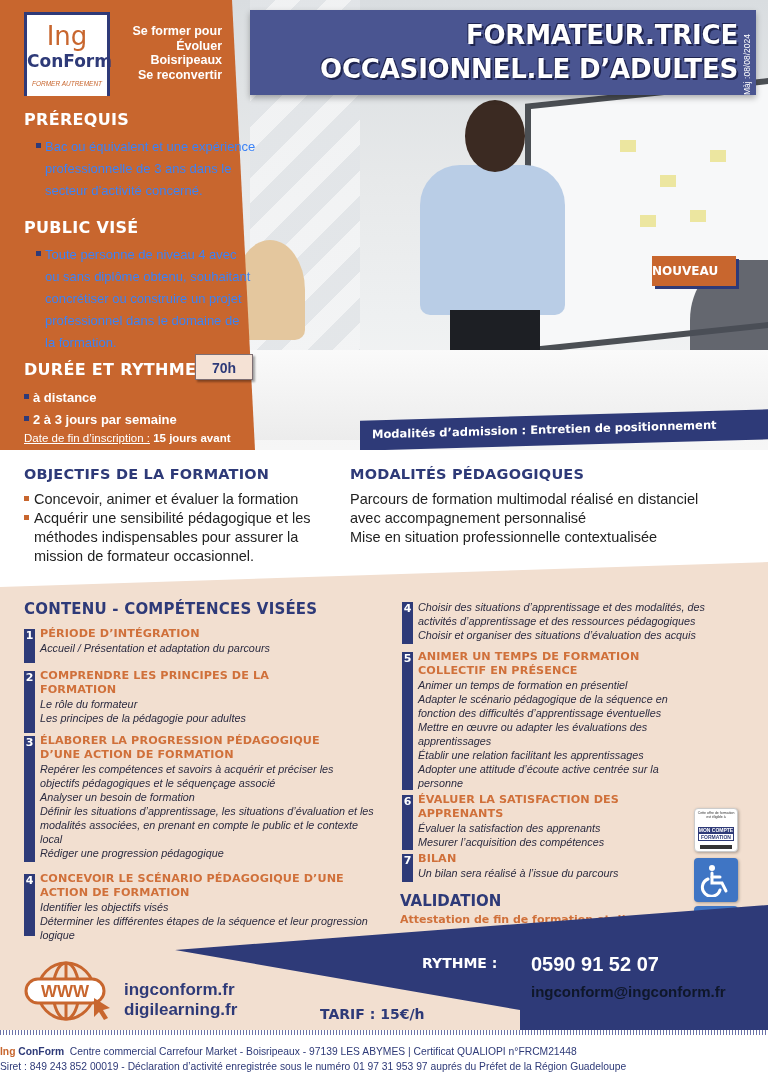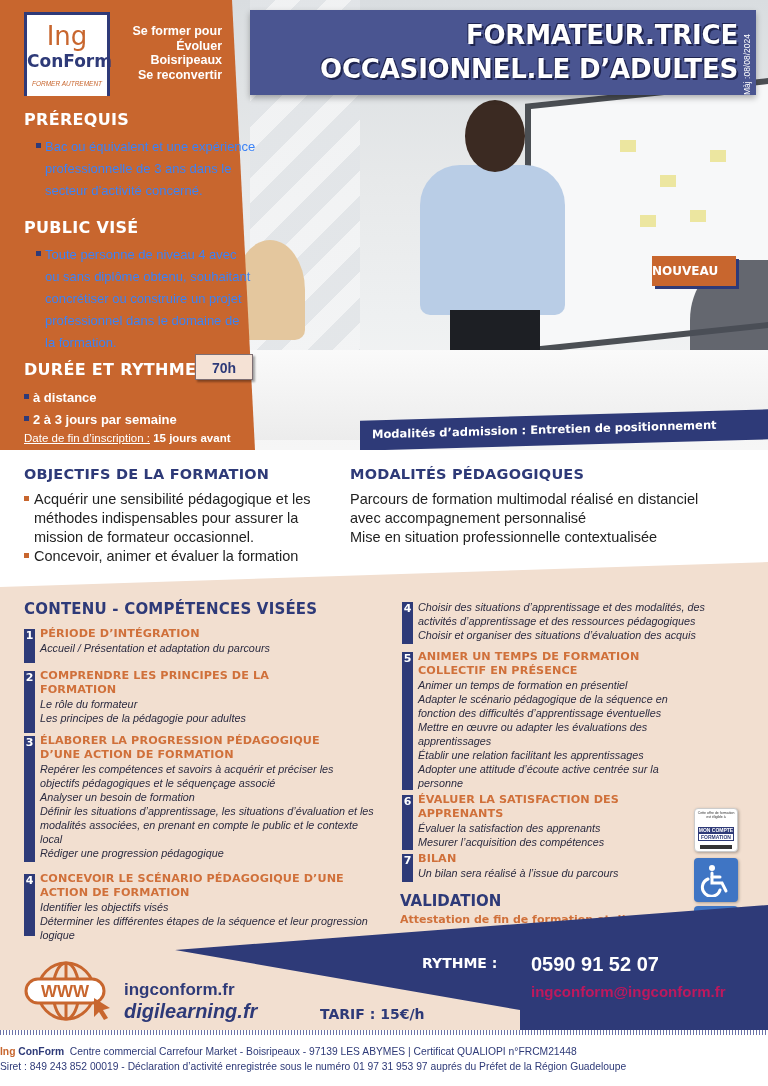--- a/index.html
+++ b/index.html
@@ -84,24 +84,24 @@
   .badge-cpf .mon { display:block; margin: 8px 3px 0; background: var(--navy); color:#fff; font-weight:bold; font-size: 5px; line-height: 6px; }
   .badge-cpf .fm { display:block; margin: 0 3px; border:1px solid var(--navy); color: var(--navy); font-weight:bold; font-size: 5px; line-height: 6px; }
   .badge-cpf .stores { display:block; margin: 4px 5px 0; height: 4px; background:#333; }
   .badge-a11y { position:absolute; left: 694px; width: 44px; height: 44px; background: #3f75c4; border-radius: 4px; color:#fff; display:flex; align-items:center; justify-content:center; box-shadow: 1px 1px 3px rgba(0,0,0,.3); }
 
   
   .navy-wedge { position:absolute; left: 0; top: 905px; width: 768px; height: 130px; background: var(--navy);
     clip-path: polygon(768px 0, 768px 130px, 520px 130px, 520px 105px, 175px 45px); }
   .contact-label { position:absolute; left: 422px; top: 955px; color:#fff; font-weight:900; font-family:"DejaVu Sans", sans-serif; font-size: 14px; }
   .contact-phone { position:absolute; left: 531px; top: 953px; color:#fff; font-weight:bold; font-size: 20px; }
-  .contact-email { position:absolute; left: 531px; top: 983px; color:#be185d; font-weight:bold; font-size: 15px; }
+  .contact-email { position:absolute; left: 531px; top: 983px; color:#0f172a; font-weight:bold; font-size: 15px; }
   .www-icon { position:absolute; left: 24px; top: 960px; width: 88px; height: 62px; }
   .site1 { position:absolute; left: 124px; top: 980px; color: var(--navy); font-weight: bold; font-size: 17px; }
-  .site2 { position:absolute; left: 124px; top: 1000px; color: var(--navy); font-weight: bold; font-size: 20px; font-style: italic; }
+  .site2 { position:absolute; left: 124px; top: 1000px; color: var(--navy); font-weight: bold; font-size: 17px; }
   .tarif { position:absolute; left: 320px; top: 1006px; color: var(--navy); font-weight: 900; font-family: "DejaVu Sans", sans-serif; font-size: 14px; }
   .dotted-rule { position:absolute; left:0; top: 1030px; width: 768px; height: 5px; background: repeating-linear-gradient(90deg, #6b72a8 0 1px, #fff 1px 3px); }
   .foot { position:absolute; left:0; width: 768px; text-align:left; font-size: 10.3px; color: var(--navy); white-space: nowrap; }
   .foot .brand-ing { color: var(--orange); font-weight: bold; }
   .foot .brand-cf { color: var(--navy); font-weight: bold; }
 </style>
 </head>
 <body>
 
 <div class="hero">
@@ -162,22 +162,22 @@
 
   <div class="nouveau">NOUVEAU</div>
 
   <div class="admission-band">
     <span>Modalités d’admission :  Entretien de positionnement</span>
   </div>
 </div>
 
 <div class="section-title" style="left:24px;top:466px">OBJECTIFS DE LA FORMATION</div>
 <div class="body-text" style="left:24px;top:490px;width:310px">
+  <div class="ind"><span class="bullet-o"></span><span>Concevoir, animer et évaluer la formation</span></div>
   <div class="ind"><span class="bullet-o"></span><span>Acquérir une sensibilité pédagogique et les méthodes indispensables pour assurer la mission de formateur occasionnel.</span></div>
-  <div class="ind"><span class="bullet-o"></span><span>Concevoir, animer et évaluer la formation</span></div>
 </div>
 
 <div class="section-title" style="left:350px;top:466px">MODALITÉS PÉDAGOGIQUES</div>
 <div class="body-text" style="left:350px;top:490px;width:410px">
   <div>Parcours de formation multimodal réalisé en distanciel</div>
   <div>avec accompagnement personnalisé</div>
   <div>Mise en situation professionnelle contextualisée</div>
 </div>
 
 <div class="beige-area"></div>

